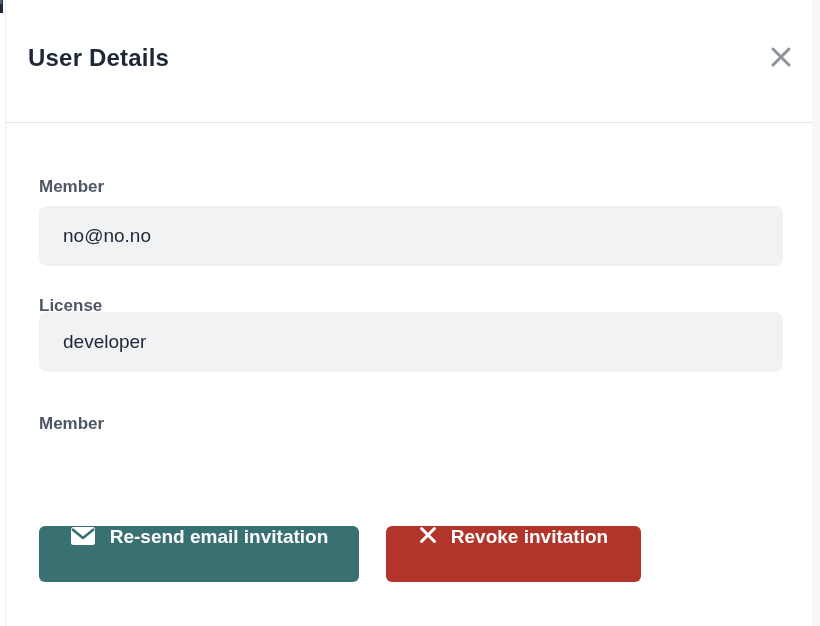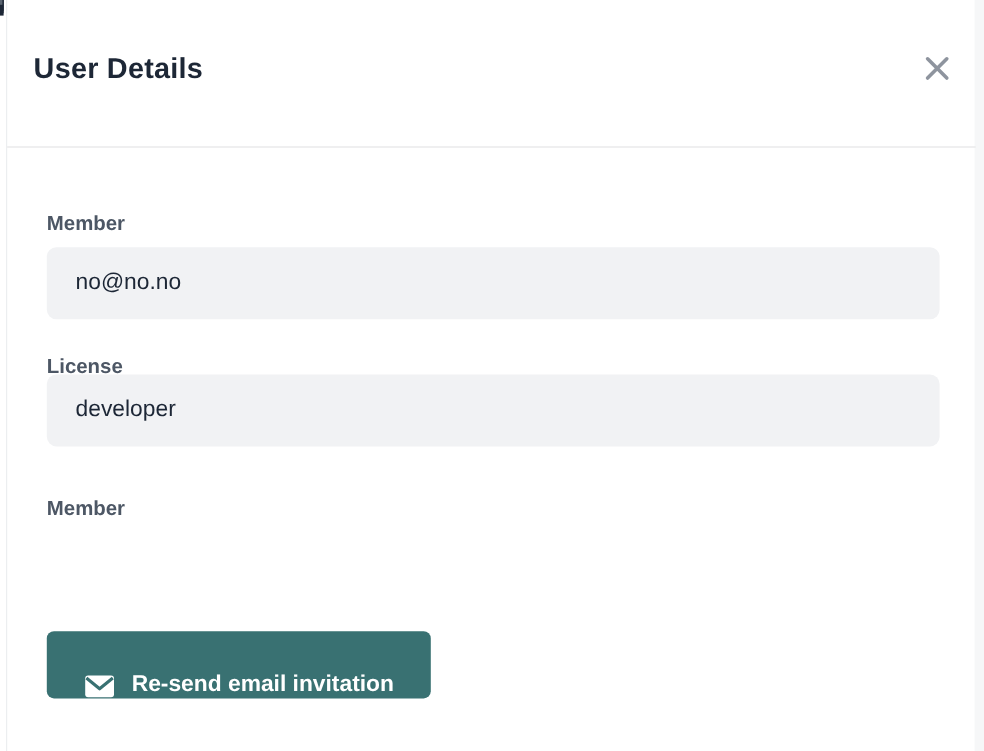--- a/index.html
+++ b/index.html
@@ -61,21 +61,21 @@
   .lbl-email   { top: 177px; }
   .box-email   { top: 206px; }
   .lbl-license { top: 296px; }
   .box-license { top: 312px; }
   .lbl-groups  { top: 414px; }
   .box-groups  { top: 442px; }
 
   .action-btn {
     position: absolute; top: 526px; height: 56px;
     border: none; border-radius: 6px; cursor: pointer;
-    display: flex; align-items: flex-end; justify-content: center;
+    display: flex; align-items: flex-start; justify-content: center;
     gap: 14px; color: #ffffff;
     font-family: "Liberation Sans", sans-serif;
     font-size: 19px; font-weight: 600;
   }
   .btn-resend { left: 33px;  width: 320px; background: #397172; }
   .btn-revoke { left: 380px; width: 255px; background: #b2352b; }
 
   .icon-wrap { display: flex; align-items: center; }
 </style>
 </head>
@@ -123,15 +123,24 @@
     <button class="action-btn btn-resend">
       <span class="icon-wrap">
         <svg width="26" height="20" viewBox="0 0 26 20">
           <rect x="1" y="1" width="24" height="18" rx="2.5" fill="#ffffff"></rect>
           <path d="M2 3 L13 12 L24 3" fill="none" stroke="#397172" stroke-width="2.6" stroke-linejoin="round"></path>
         </svg>
       </span>
       <span>Re-send email invitation</span>
     </button>
 
+    <button class="action-btn btn-revoke">
+      <span class="icon-wrap">
+        <svg width="18" height="18" viewBox="0 0 18 18">
+          <line x1="2.5" y1="2.5" x2="15.5" y2="15.5" stroke="#ffffff" stroke-width="3" stroke-linecap="round"></line>
+          <line x1="15.5" y1="2.5" x2="2.5" y2="15.5" stroke="#ffffff" stroke-width="3" stroke-linecap="round"></line>
+        </svg>
+      </span>
+      <span>Revoke invitation</span>
+    </button>
 
   </div>
 </div>
 
 </body></html>

